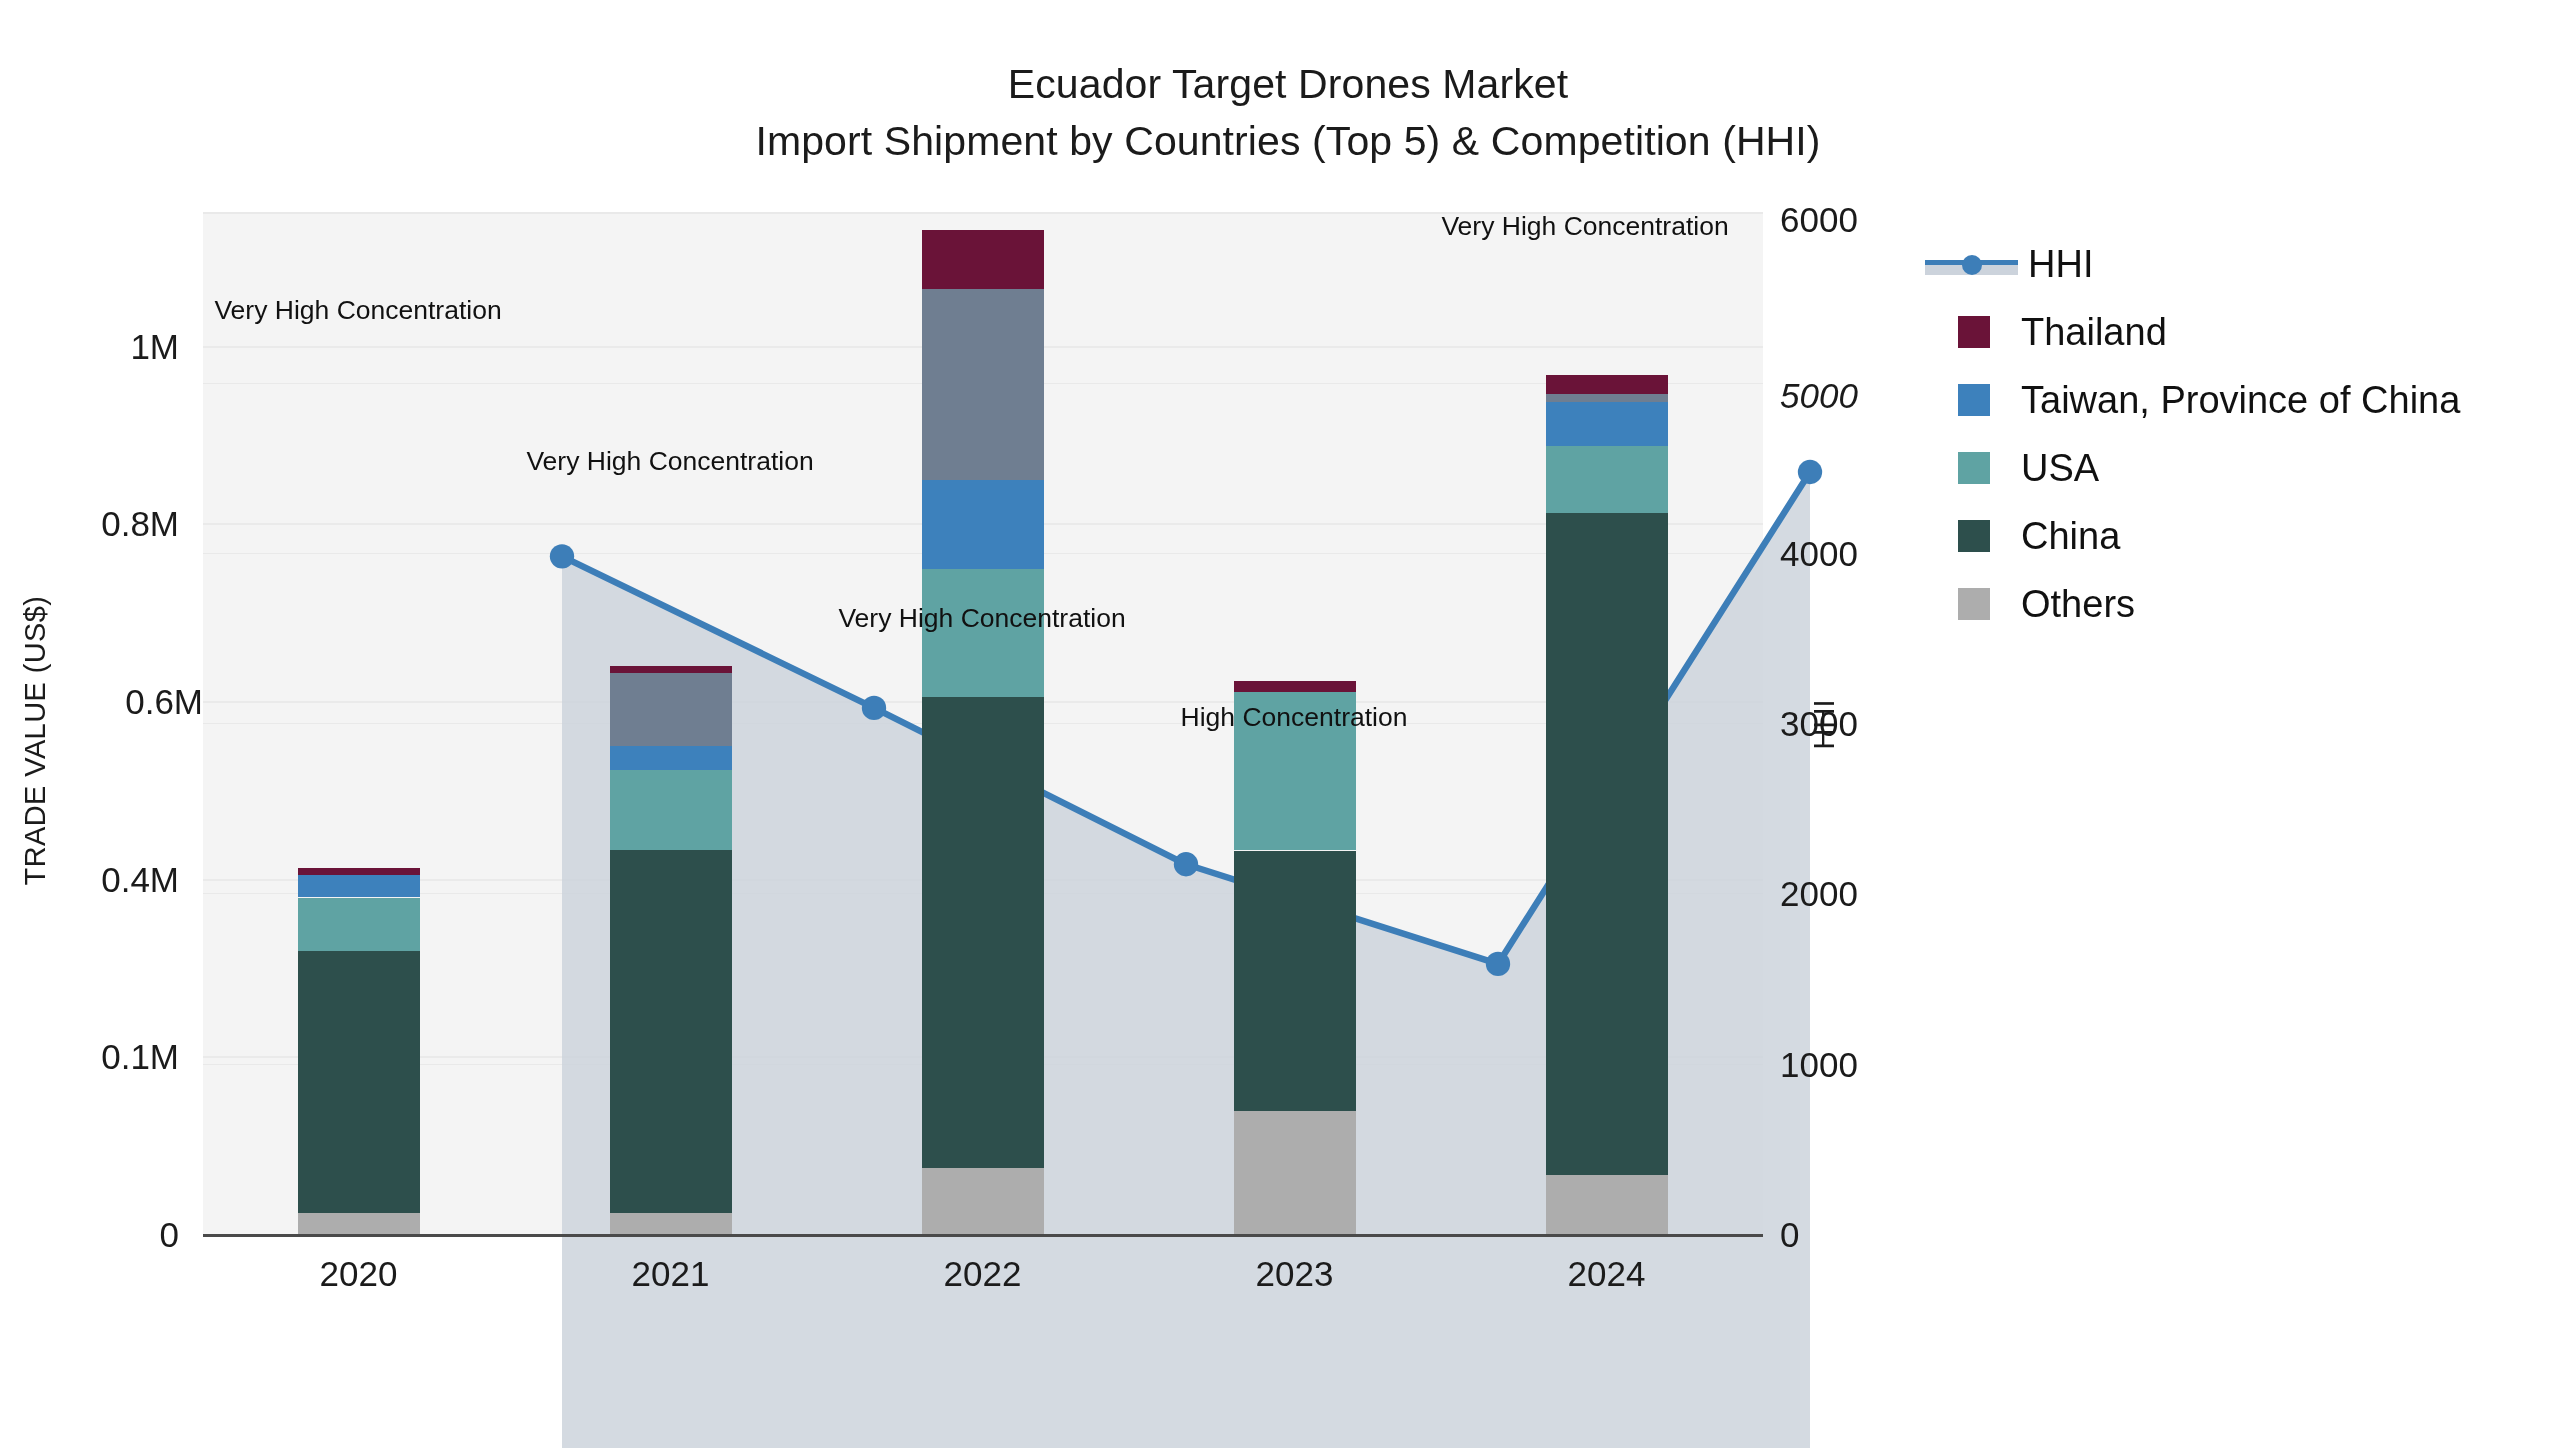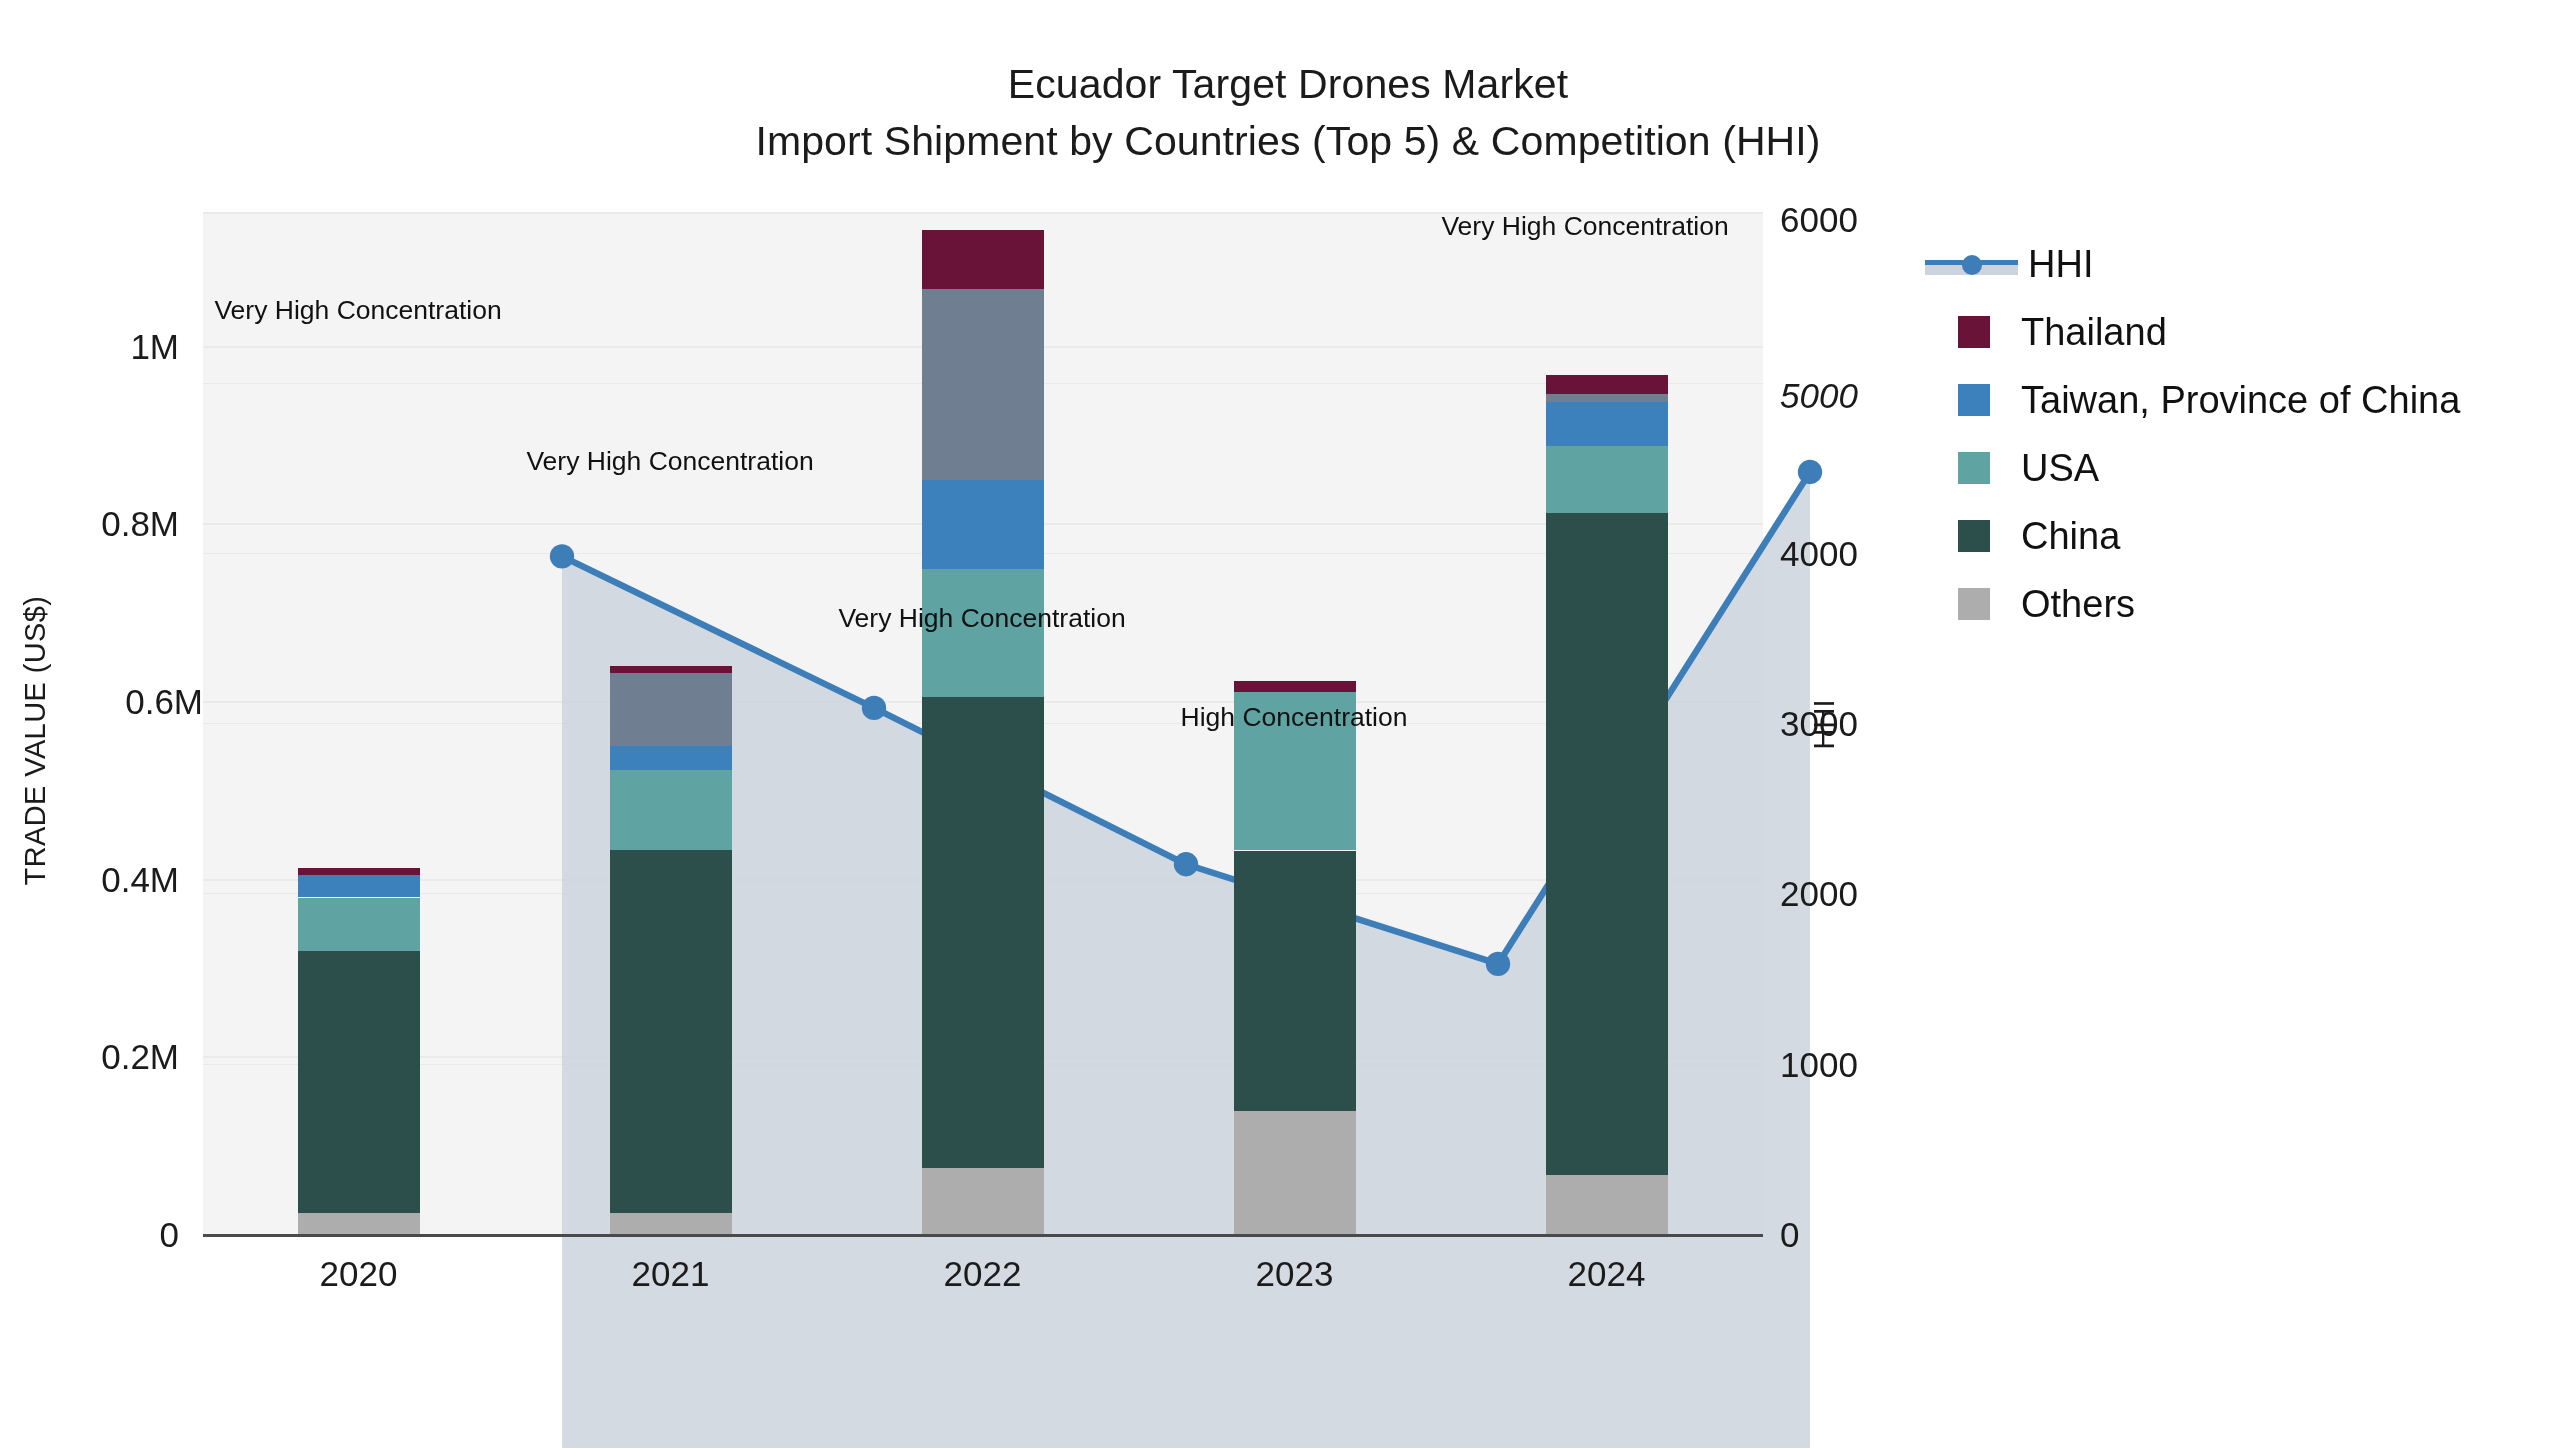--- a/index.html
+++ b/index.html
@@ -173,21 +173,21 @@
           <div class="seg" style="height: 8px; bottom: 833px; background: rgb(111, 126, 145);"></div>
           <div class="seg" style="height: 18.7px; bottom: 841px; background: rgb(106, 19, 56);"></div>
         </div>
       </div>
   </div>
 
   <div class="axis-baseline"></div>
 
   <div id="ytick-left-layer">
       <div class="ytick-left" style="left: 0px; top: 1235px;">0</div>
-      <div class="ytick-left" style="left: 0px; top: 1057px;">0.2M</div>
+      <div class="ytick-left" style="left: 0px; top: 1057px;">0.1M</div>
       <div class="ytick-left" style="left: 0px; top: 880px;">0.4M</div>
       <div class="ytick-left" style="left: 0px; top: 702px; margin-left: 24px;">0.6M</div>
       <div class="ytick-left" style="left: 0px; top: 524px;">0.8M</div>
       <div class="ytick-left" style="left: 0px; top: 347px;">1M</div>
     </div>
   <div id="ytick-right-layer">
       <div class="ytick-right" style="left: 1780px; top: 1235px;">0</div>
       <div class="ytick-right" style="left: 1780px; top: 1065px;">1000</div>
       <div class="ytick-right" style="left: 1780px; top: 894px;">2000</div>
       <div class="ytick-right" style="left: 1780px; top: 724px;">3000</div>

